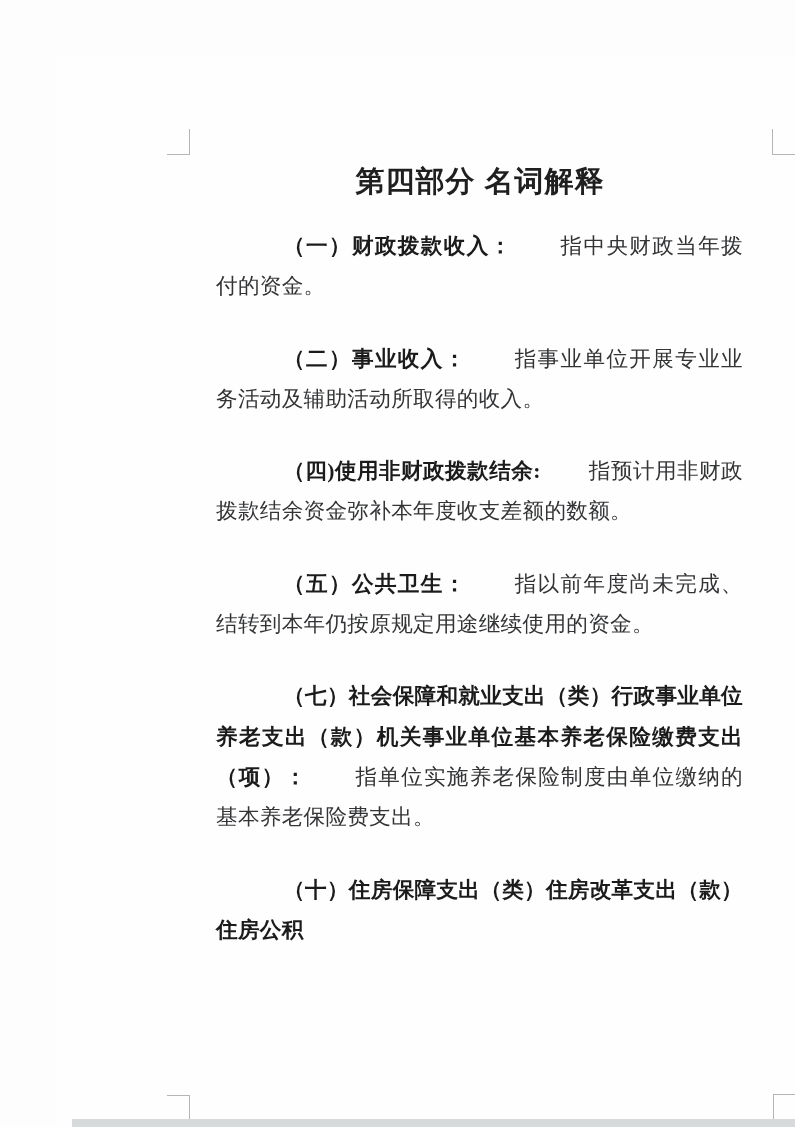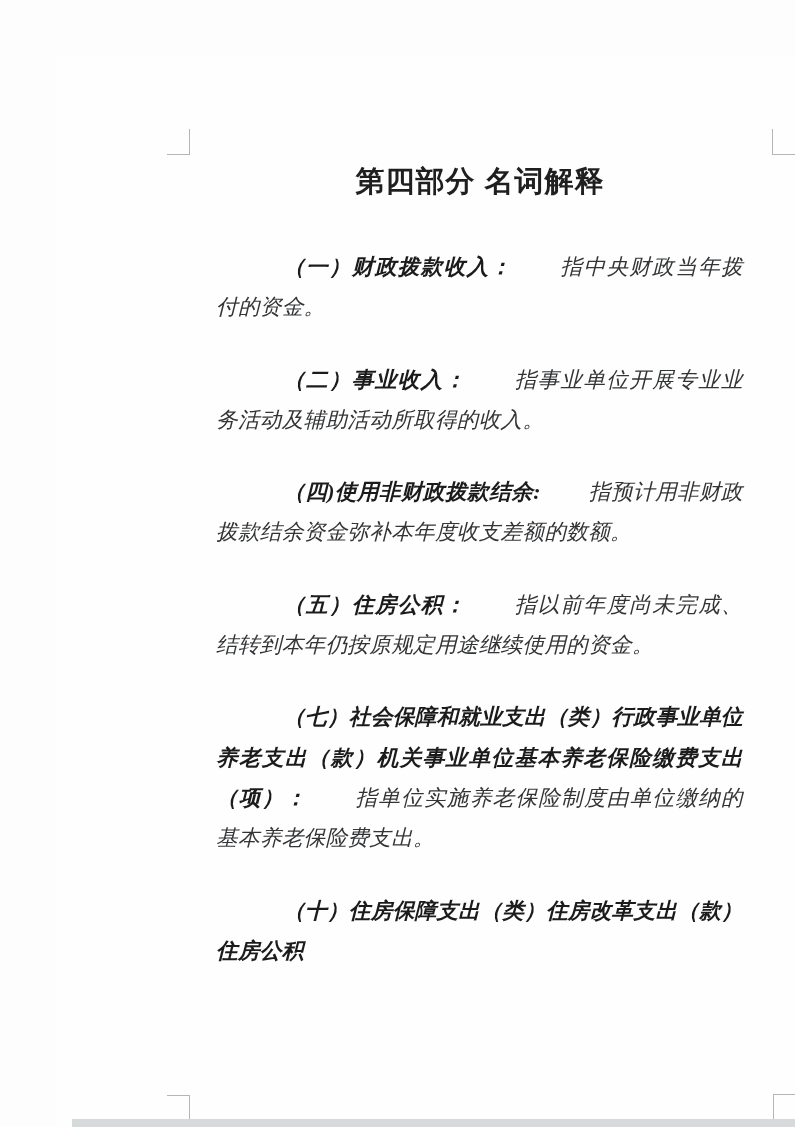--- a/index.html
+++ b/index.html
@@ -35,23 +35,22 @@
     font-family: "Liberation Sans", "DejaVu Sans", sans-serif;
     font-weight: bold;
     font-size: 29px;
     line-height: 34px;
     color: #1f1f1f;
     letter-spacing: 1px;
   }
   .content {
     position: absolute;
     left: 112px;
-    top: 143px;
+    top: 122px;
     width: 591px;
-    font-style: italic;
   }
   .content p {
     font-size: 21.6px;
     line-height: 40.3px;
     color: #333436;
     text-align: justify;
     text-justify: inter-ideograph;
     text-indent: 2em;
     letter-spacing: 0.3px;
   }
@@ -87,21 +86,21 @@
   <div class="crop-mark tr"></div>
   <div class="crop-mark bl"></div>
   <div class="crop-mark br"></div>
 
   <div class="doc-title">第四部分 名词解释</div>
 
   <div class="content">
     <p><span class="lead">（一）财政拨款收入：</span><span>指中央财政当年拨付的资金。</span></p>
     <p><span class="lead">（二）事业收入：</span><span>指事业单位开展专业业务活动及辅助活动所取得的收入。</span></p>
     <p><span class="lead">（四)使用非财政拨款结余:</span><span>指预计用非财政拨款结余资金弥补本年度收支差额的数额。</span></p>
-    <p><span class="lead">（五）住房公积：</span><span>指以前年度尚未完成、结转到本年仍按原规定用途继续使用的资金。</span></p>
+    <p><span class="lead">（五）公共卫生：</span><span>指以前年度尚未完成、结转到本年仍按原规定用途继续使用的资金。</span></p>
     <p><span class="lead">（七）社会保障和就业支出（类）行政事业单位养老支出（款）机关事业单位基本养老保险缴费支出（项）：</span><span>指单位实施养老保险制度由单位缴纳的基本养老保险费支出。</span></p>
     <p><span class="lead">（十）住房保障支出（类）住房改革支出（款）住房公积</span><span></span></p>
   </div>
 
   <div class="page-number">16</div>
 
   <div class="bottom-strip"></div>
 </div>
 
 </body></html>

